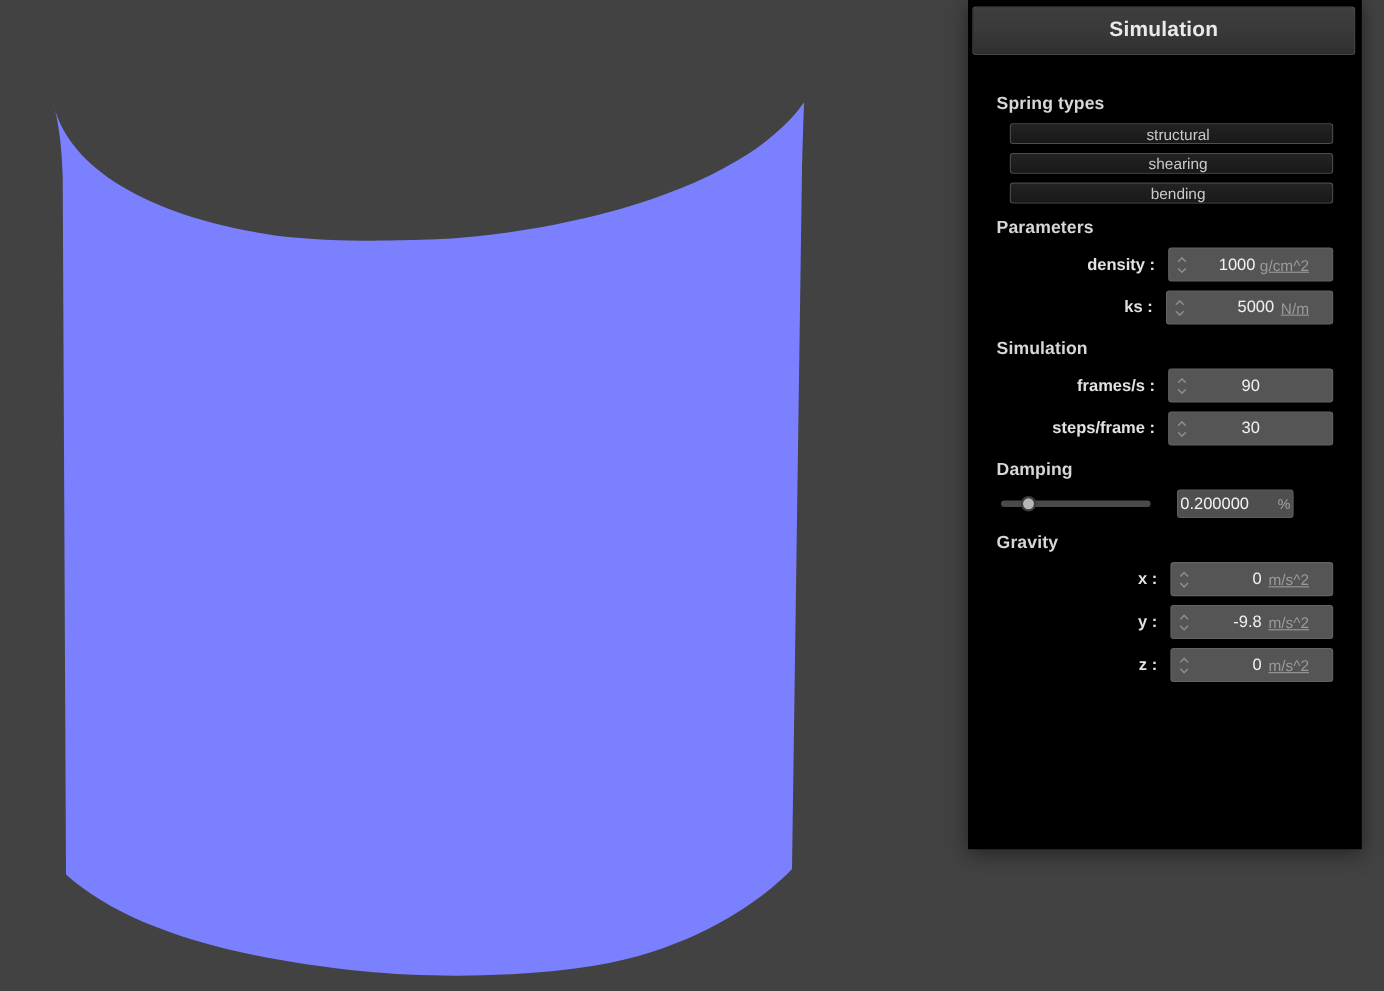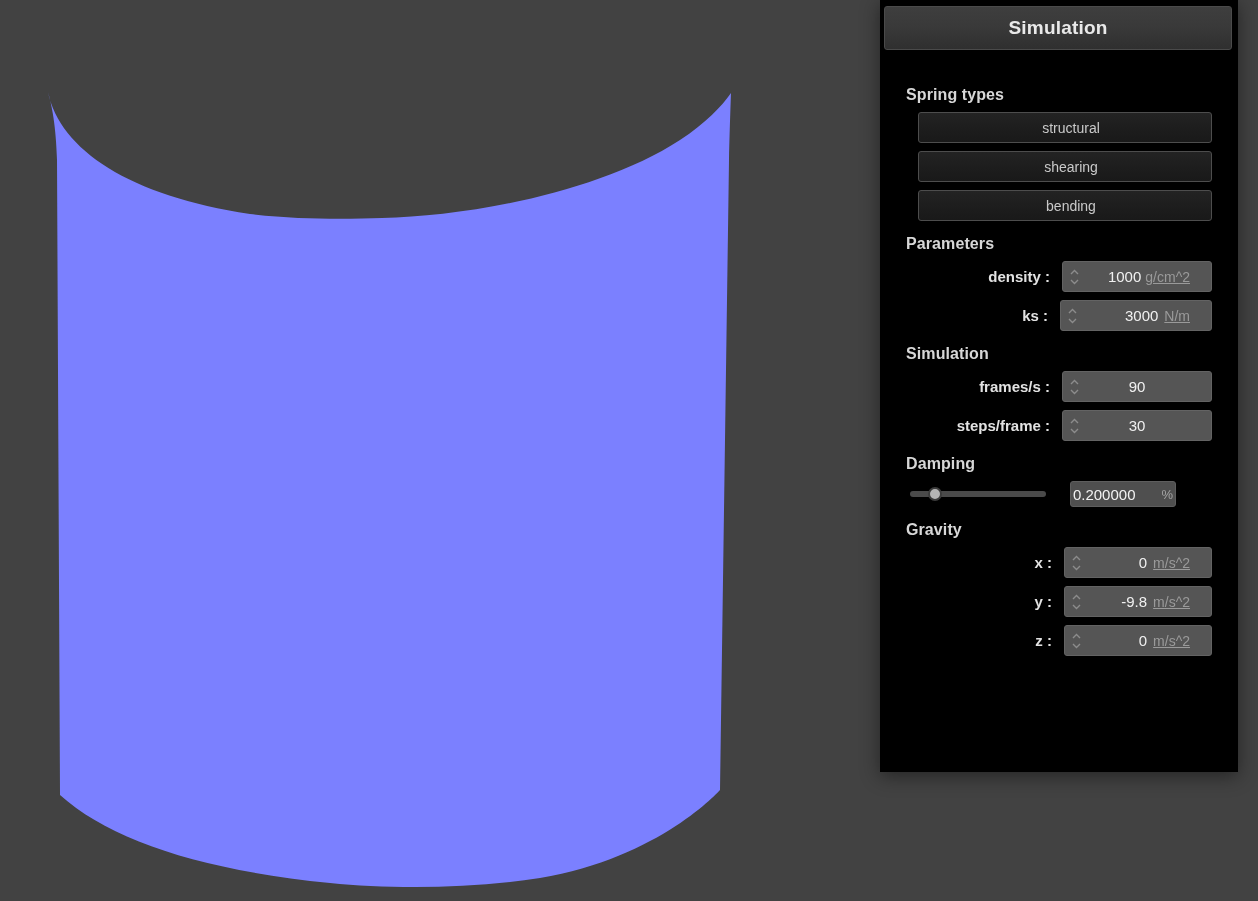--- a/index.html
+++ b/index.html
@@ -83,21 +83,21 @@
     margin-top: 14px;
     margin-bottom: 8px;
     letter-spacing: 0.1px;
   }
   .section-header.first { margin-top: 24px; }
 
   
   .btn-row { margin: 0 0 8px 0; display: flex; justify-content: flex-end; }
   .sim-button {
     width: 294px;
-    height: 31px;
+    height: 19px;
     background: linear-gradient(to bottom, #232323 0%, #1d1d1d 55%, #191919 100%);
     border: 1px solid #4d4d4d;
     border-radius: 3px;
     color: #c9c9c9;
     font-size: 14px;
     font-family: "Liberation Sans", sans-serif;
     display: flex;
     align-items: center;
     justify-content: center;
     cursor: pointer;
@@ -280,21 +280,21 @@
 
       <div class="field-row">
         <span class="field-label">ks :</span>
         <div class="spinbox w152">
           <span class="spin-arrows">
             <svg width="11" height="18" viewBox="0 0 11 18">
               <polyline points="2,6 5.5,2.5 9,6" fill="none" stroke="#8c8c8c" stroke-width="1.4"></polyline>
               <polyline points="2,12 5.5,15.5 9,12" fill="none" stroke="#8c8c8c" stroke-width="1.4"></polyline>
             </svg>
           </span>
-          <span class="spin-value">3000</span>
+          <span class="spin-value">5000</span>
           <span class="spin-unit">N/m</span>
         </div>
       </div>
 
       <div class="section-header">Simulation</div>
 
       <div class="field-row">
         <span class="field-label">frames/s :</span>
         <div class="spinbox w150">
           <span class="spin-arrows">

